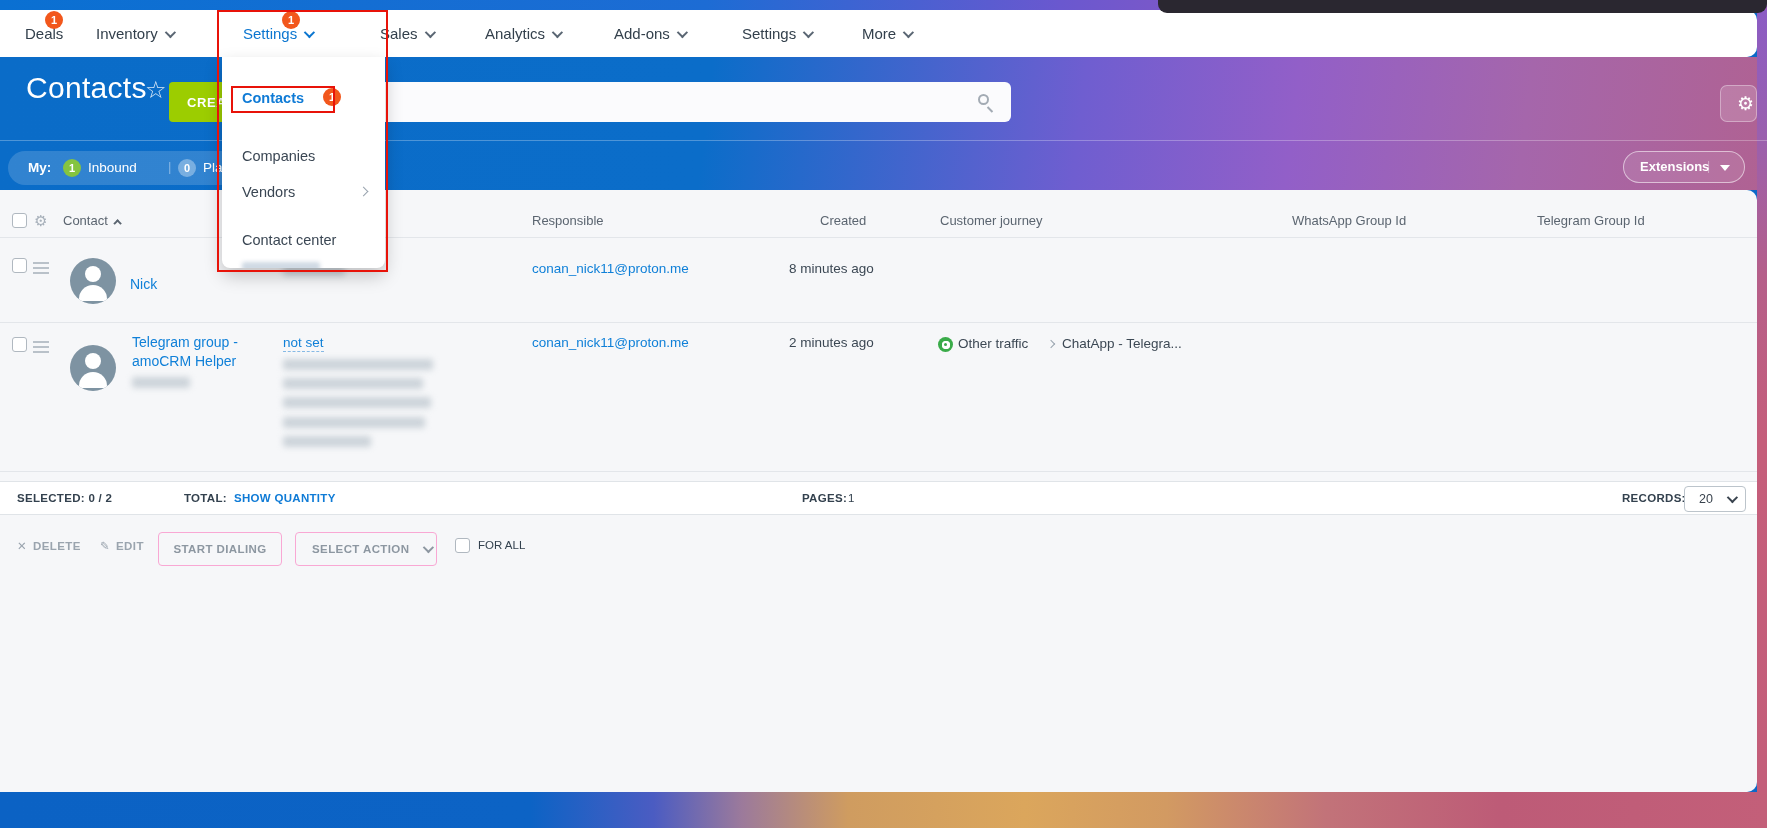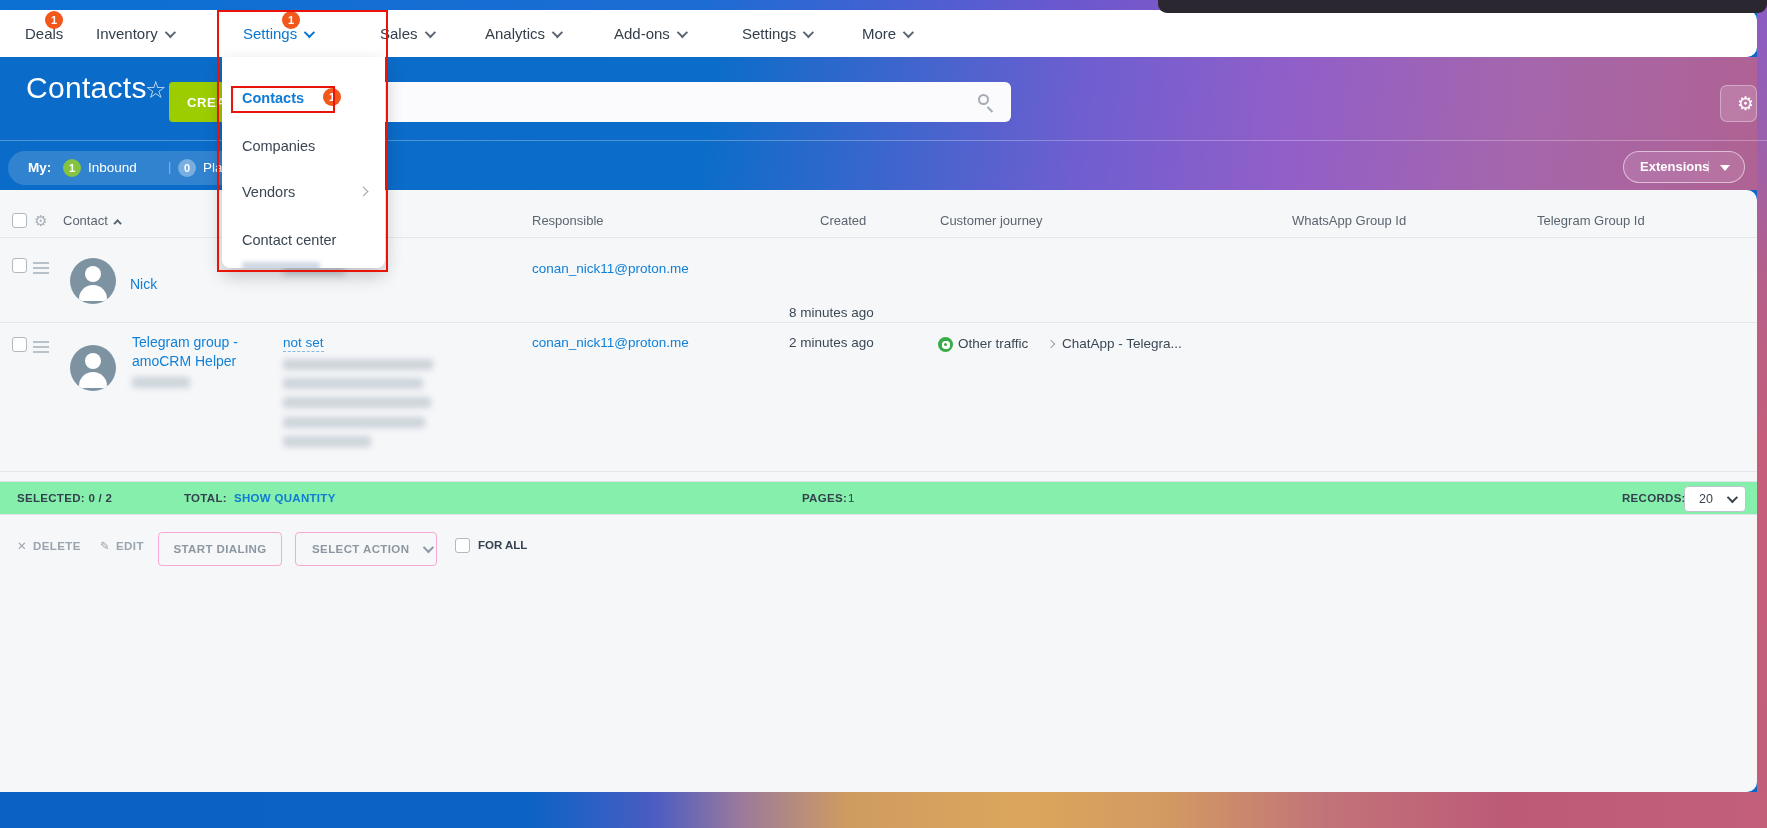--- a/index.html
+++ b/index.html
@@ -80,37 +80,37 @@
   .dashed-link { border-bottom:1px dashed #86b9e4; padding-bottom:1px; }
   .redact { position:absolute; background:#aab6c0; opacity:0.55; filter:blur(3px); border-radius:2px; }
   .journey-icon { position:absolute; width:15px; height:15px; border-radius:50%; background:#3aab49; }
   .journey-icon::after { content:""; position:absolute; left:3.5px; top:3.5px; width:8px; height:8px; border-radius:50%;
     background:#fff; box-shadow:inset 0 0 0 1.5px #fff; }
   .journey-icon::before { content:""; position:absolute; left:6px; top:6px; width:3px; height:3px; border-radius:50%; background:#3aab49; z-index:1; }
   .chev-right-sm { display:inline-block; width:6px; height:6px; border-right:1.5px solid #98a3ae;
     border-top:1.5px solid #98a3ae; transform:rotate(45deg); margin:0 2px 1px 2px; }
 
   
-  .footer-bar { left:0; top:481px; width:1757px; height:34px; background:#86efac; border-top:1px solid #e0e4e8;
+  .footer-bar { left:0; top:481px; width:1757px; height:34px; background:#ffffff; border-top:1px solid #e0e4e8;
     border-bottom:1px solid #e0e4e8; z-index:1; }
   .f-text { position:absolute; top:10px; font-size:11.5px; font-weight:bold; color:#33414e; letter-spacing:0.3px; }
   .f-link { color:#0f7bd6; cursor:pointer; }
   .records-select { position:absolute; left:1684px; top:4px; width:62px; height:26px; background:#fff;
     border:1px solid #bcc4cb; border-radius:4px; cursor:pointer; }
   .records-select .val { position:absolute; left:14px; top:5px; font-size:12.5px; color:#39434e; }
   .records-select .chev-down { position:absolute; right:10px; top:8px; border-color:#39434e; }
 
   
   .action-row { left:0; top:515px; width:1456px; height:65px; z-index:1; }
   .act-link { position:absolute; top:24px; font-size:11.5px; font-weight:bold; color:#9aa4ae; letter-spacing:0.4px; cursor:pointer; }
   .act-icon { margin-right:6px; font-weight:normal; }
   .act-btn { position:absolute; top:17px; height:34px; background:transparent; border:1px solid #f9a8d4; border-radius:4px;
     font-size:11.5px; font-weight:bold; color:#8d97a1; letter-spacing:0.4px; cursor:pointer;
     display:flex; align-items:center; justify-content:center; font-family:"Liberation Sans",sans-serif; }
-  .forall-label { position:absolute; left:478px; top:24px; font-size:11.5px; font-weight:bold; color:#33414e; }
+  .forall-label { position:absolute; left:478px; top:24px; font-size:11.5px; font-weight:normal; color:#33414e; }
 
   
   .dropdown { left:222px; top:57px; width:163px; height:211px; background:#fff; border-radius:0 0 8px 8px;
     box-shadow:0 8px 18px rgba(0,0,0,0.22); z-index:5; overflow:hidden; }
   .dd-item { position:absolute; left:20px; font-size:14.5px; color:#3a4653; cursor:pointer; white-space:nowrap; }
   .dd-item.active { color:#0f7bd6; font-weight:bold; }
   .dd-badge { position:absolute; left:81px; top:-2px; min-width:18px; height:18px; border-radius:9px; background:#f2571c;
     color:#fff; font-size:11px; font-weight:bold; display:flex; align-items:center; justify-content:center; padding:0 4px; }
   .dd-chev { position:absolute; right:18px; width:7px; height:7px; border-right:1.5px solid #98a3ae;
     border-top:1.5px solid #98a3ae; transform:rotate(45deg); }
@@ -203,21 +203,21 @@
 </div>
 <div class="tbl-border" style="top:237px"></div>
 
 <div>
   <span class="checkbox" style="left:12px; top:258px; z-index:1;"></span>
   <span class="hamburger" style="left:33px; top:262px; z-index:1;"></span>
   <span class="avatar" style="left:70px; top:258px; z-index:1;"></span>
   <span class="cell name-link" style="left:130px; top:276px; z-index:1;"><a class="link">Nick</a></span>
   <span class="redact" style="left:283px; top:264px; width:62px; height:12px; z-index:1;"></span>
   <span class="cell" style="left:532px; top:261px; z-index:1;"><a class="link">conan_nick11@proton.me</a></span>
-  <span class="cell" style="left:789px; top:261px; z-index:1;margin-top:44px;">8 minutes ago</span>
+  <span class="cell" style="left:789px; top:261px; z-index:1;">8 minutes ago</span>
 </div>
 <div class="tbl-border" style="top:322px"></div>
 
 <div>
   <span class="checkbox" style="left:12px; top:337px; z-index:1;"></span>
   <span class="hamburger" style="left:33px; top:341px; z-index:1;"></span>
   <span class="avatar" style="left:70px; top:345px; z-index:1;"></span>
   <span class="cell name-link" style="left:132px; top:334px; z-index:1;"><a class="link">Telegram group -</a></span>
   <span class="cell name-link" style="left:132px; top:353px; z-index:1;"><a class="link">amoCRM Helper</a></span>
   <span class="redact" style="left:132px; top:377px; width:58px; height:11px; z-index:1;"></span>
@@ -261,21 +261,21 @@
   </button>
   <span class="checkbox" style="left:455px; top:23px;"></span>
   <span class="forall-label">FOR ALL</span>
 </div>
 
 <div class="abs dropdown">
   <div class="dd-item active" style="top:33px">
     <span>Contacts</span>
     <span class="dd-badge">1</span>
   </div>
-  <div class="dd-item" style="top:81px">Companies</div>
+  <div class="dd-item" style="top:91px">Companies</div>
   <div class="dd-item" style="top:127px">Vendors</div>
   <span class="dd-chev" style="top:131px"></span>
   <div class="dd-item" style="top:175px">Contact center</div>
   <div class="dd-fade"></div>
 </div>
 
 <div class="abs anno-outer"></div>
 <div class="abs anno-inner"></div>
 
 </body></html>

